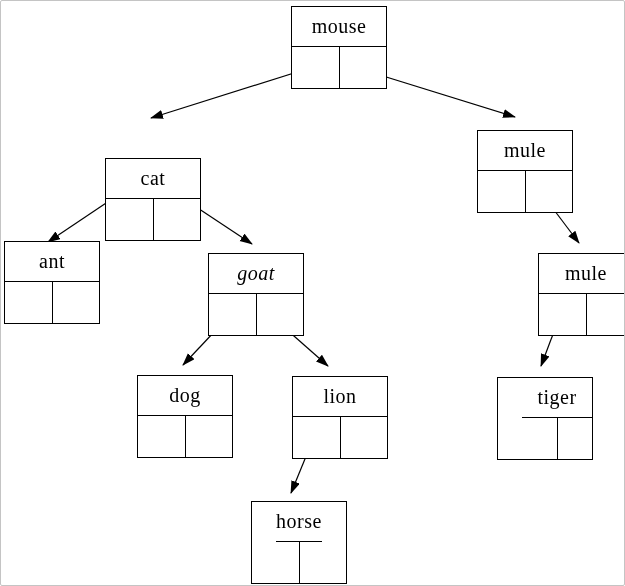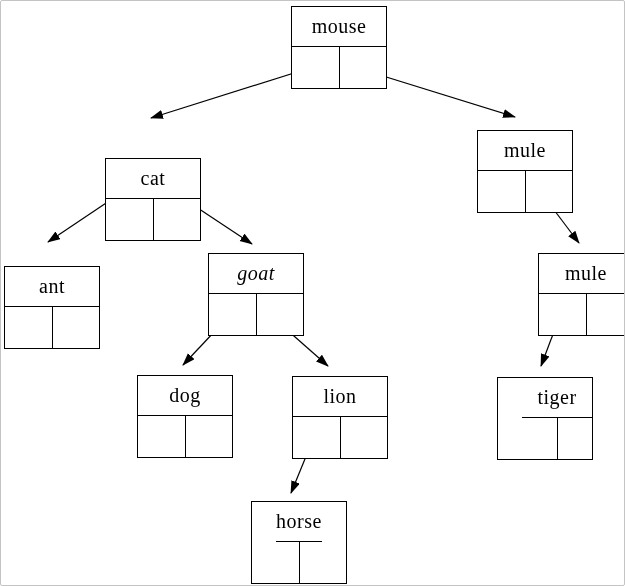--- a/index.html
+++ b/index.html
@@ -101,21 +101,21 @@
   </div>
 
   <div class="node" style="left:476px; top:129px;">
     <div class="node-label">mule</div>
     <div class="node-cells">
       <div class="cell left"></div>
       <div class="cell"></div>
     </div>
   </div>
 
-  <div class="node" style="left:3px; top:265px;">
+  <div class="node" style="left:3px; top:240px;">
     <div class="node-label">ant</div>
     <div class="node-cells">
       <div class="cell left"></div>
       <div class="cell"></div>
     </div>
   </div>
 
   <div class="node" style="left:207px; top:252px;font-style:italic;">
     <div class="node-label">goat</div>
     <div class="node-cells">

